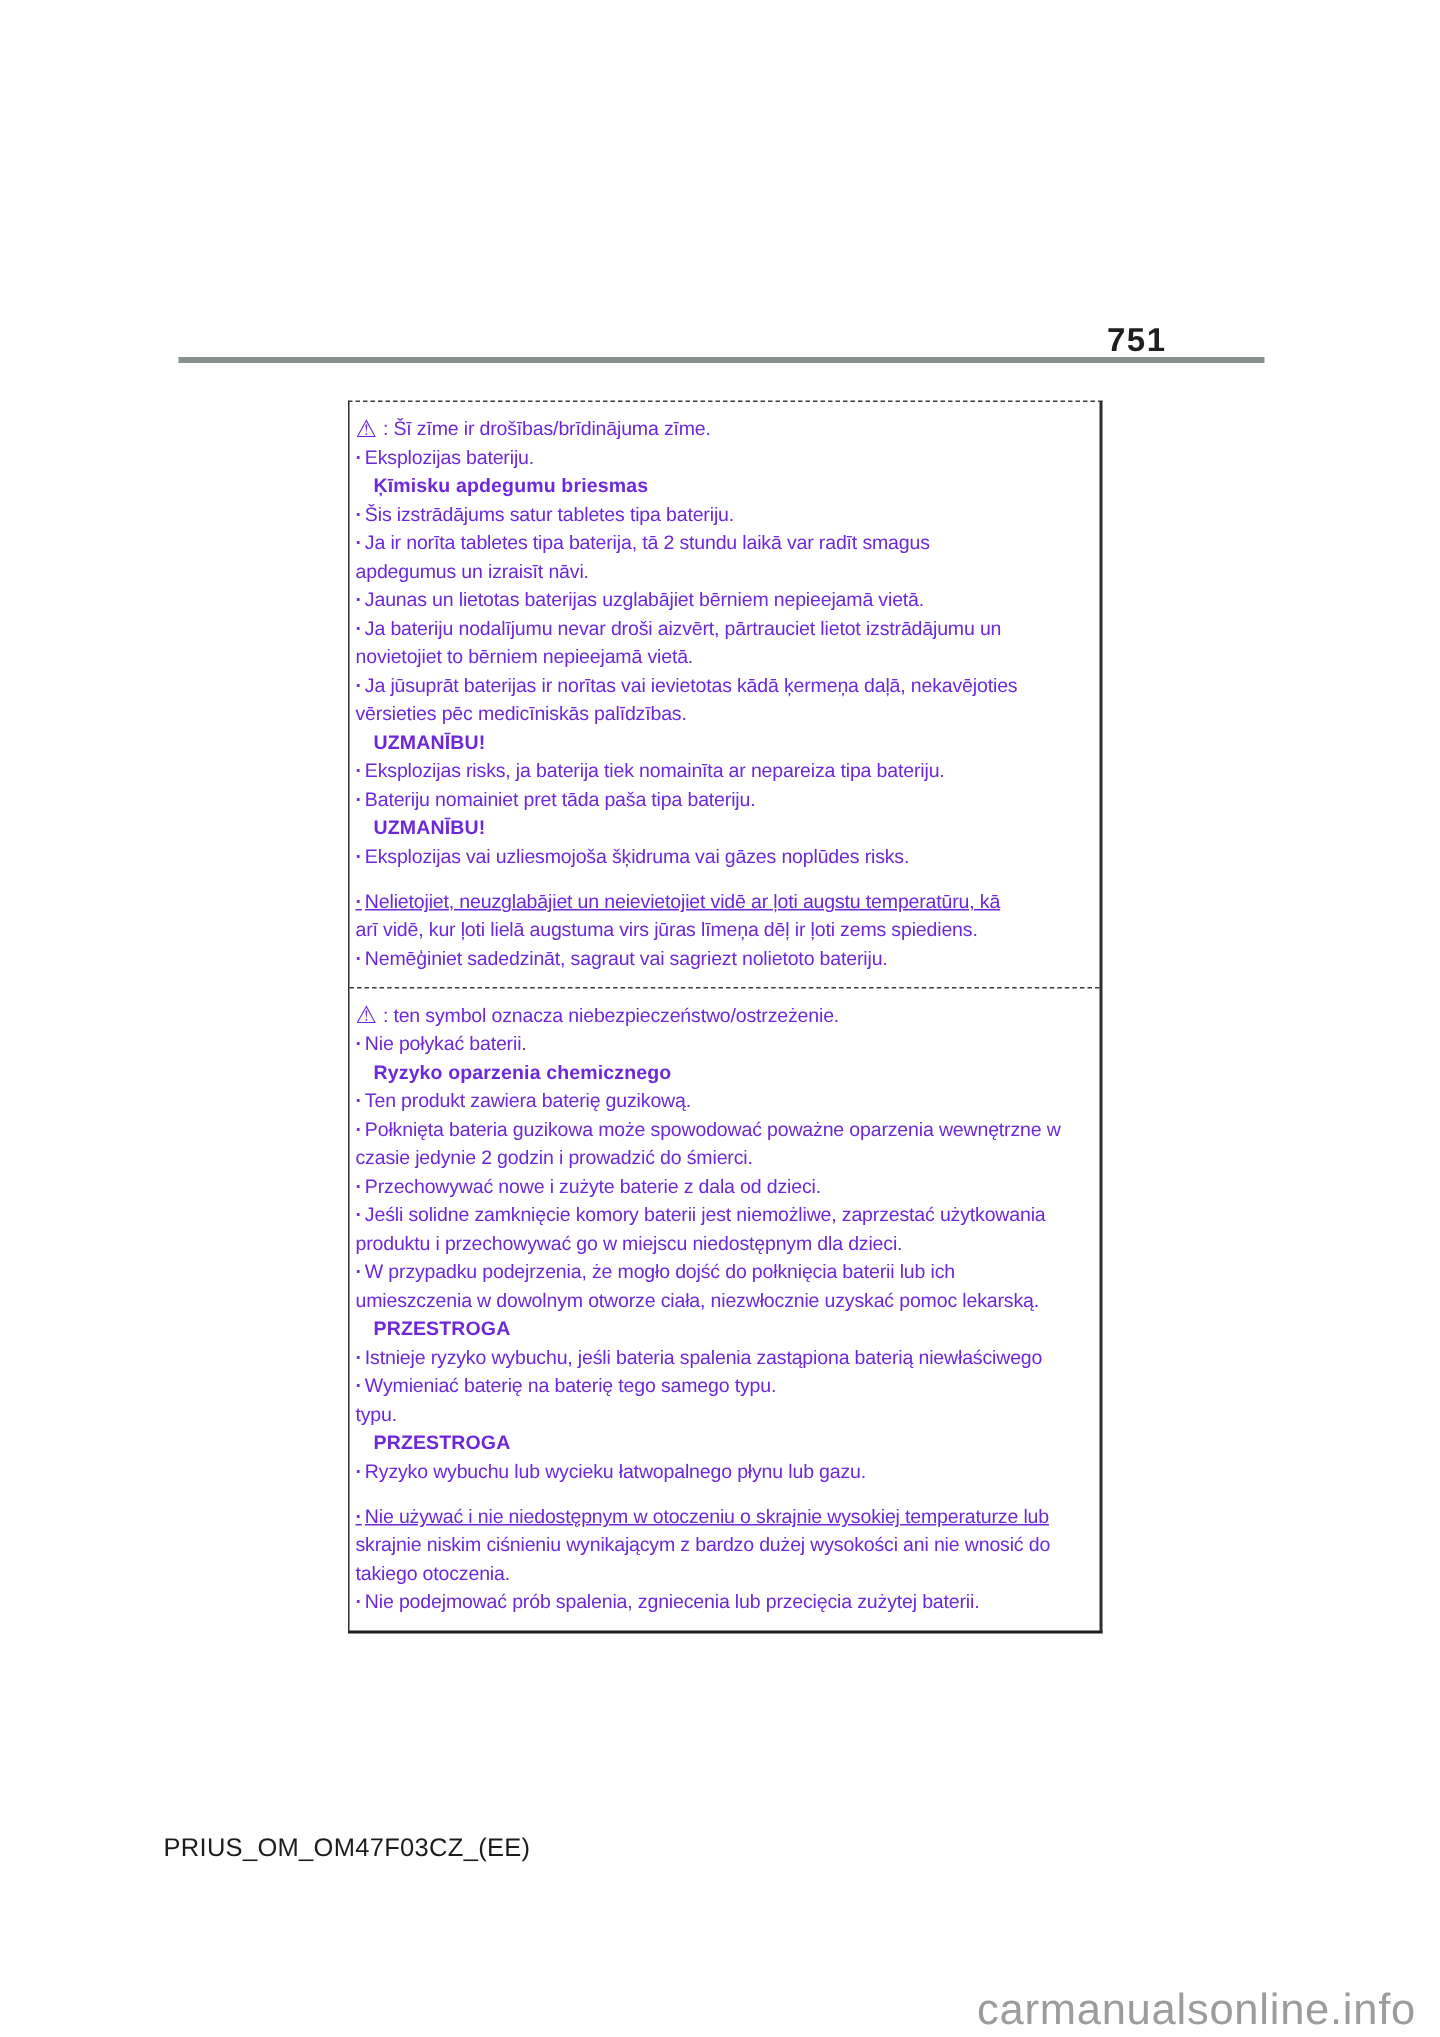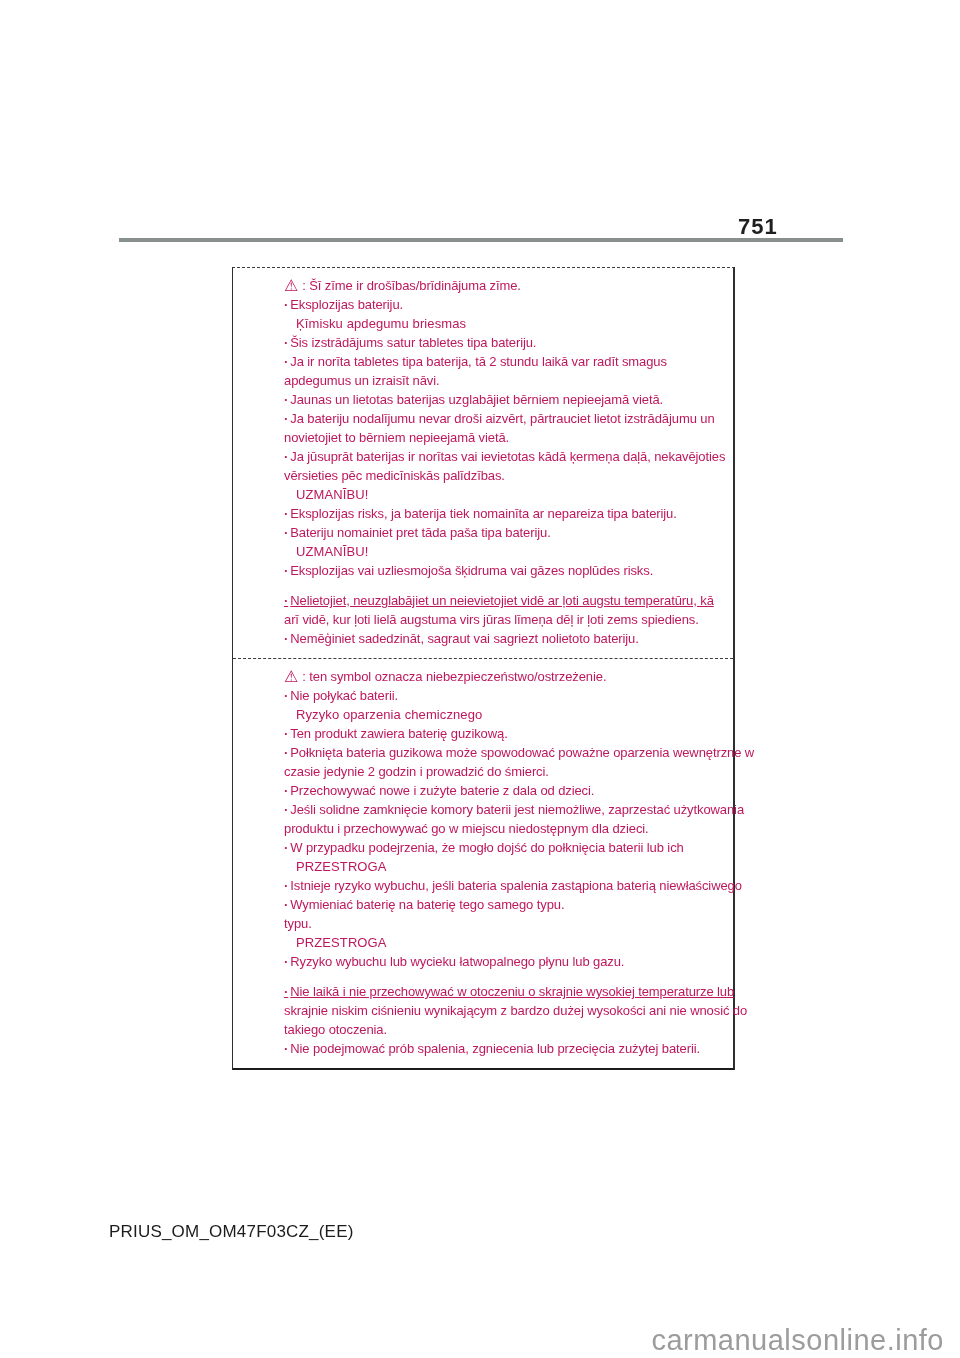--- a/index.html
+++ b/index.html
@@ -21,23 +21,23 @@
     box-sizing:border-box; background:#ffffff;
     border-left:1px solid #2e2e2e;
     border-right:2px solid #2e2e2e;
     border-bottom:2px solid #1c1c1c;
     border-top:1px dashed #3c3c3c;
   }
   .section { padding:8px 5px 10px 4px; }
   .section + .section { border-top:1px dashed #3c3c3c; }
   .line {
     font-size:13px; line-height:19px; letter-spacing:-0.1px;
-    white-space:nowrap; color:#be185d;margin-left:47px;
+    white-space:nowrap; color:#6d28d9;
   }
-  .line.bold { font-weight:normal; letter-spacing:0.1px;padding-left:12px; }
+  .line.bold { font-weight:bold; letter-spacing:0.1px;padding-left:12px; }
   .line.gap { margin-top:11px;text-decoration:underline; }
   .warn-icon {
     font-family:"DejaVu Sans",sans-serif;
     font-size:16px; margin-right:4px; vertical-align:-1px;
   }
   .bullet { margin-right:2px; font-weight:bold; }
   .footer-code {
     position:absolute; left:109px; top:1222px;
     font-size:17px; letter-spacing:0.2px; color:#1c1c1c;
   }
@@ -78,27 +78,28 @@
       <div class="line"><span class="warn-icon">⚠</span><span>: ten symbol oznacza niebezpieczeństwo/ostrzeżenie.</span></div>
       <div class="line"><span class="bullet">·</span><span>Nie połykać baterii.</span></div>
       <div class="line bold"><span>Ryzyko oparzenia chemicznego</span></div>
       <div class="line"><span class="bullet">·</span><span>Ten produkt zawiera baterię guzikową.</span></div>
       <div class="line"><span class="bullet">·</span><span>Połknięta bateria guzikowa może spowodować poważne oparzenia wewnętrzne w</span></div>
       <div class="line"><span>czasie jedynie 2 godzin i prowadzić do śmierci.</span></div>
       <div class="line"><span class="bullet">·</span><span>Przechowywać nowe i zużyte baterie z dala od dzieci.</span></div>
       <div class="line"><span class="bullet">·</span><span>Jeśli solidne zamknięcie komory baterii jest niemożliwe, zaprzestać użytkowania</span></div>
       <div class="line"><span>produktu i przechowywać go w miejscu niedostępnym dla dzieci.</span></div>
       <div class="line"><span class="bullet">·</span><span>W przypadku podejrzenia, że mogło dojść do połknięcia baterii lub ich</span></div>
+      <div class="line"><span>umieszczenia w dowolnym otworze ciała, niezwłocznie uzyskać pomoc lekarską.</span></div>
       <div class="line bold"><span>PRZESTROGA</span></div>
       <div class="line"><span class="bullet">·</span><span>Istnieje ryzyko wybuchu, jeśli bateria spalenia zastąpiona baterią niewłaściwego</span></div>
       <div class="line"><span class="bullet">·</span><span>Wymieniać baterię na baterię tego samego typu.</span></div>
       <div class="line"><span>typu.</span></div>
       <div class="line bold"><span>PRZESTROGA</span></div>
       <div class="line"><span class="bullet">·</span><span>Ryzyko wybuchu lub wycieku łatwopalnego płynu lub gazu.</span></div>
-      <div class="line gap"><span class="bullet">·</span><span>Nie laikā i nie przechowywać w otoczeniu o skrajnie wysokiej temperaturze lub</span></div>
+      <div class="line gap"><span class="bullet">·</span><span>Nie używać i nie niedostępnym w otoczeniu o skrajnie wysokiej temperaturze lub</span></div>
       <div class="line"><span>skrajnie niskim ciśnieniu wynikającym z bardzo dużej wysokości ani nie wnosić do</span></div>
       <div class="line"><span>takiego otoczenia.</span></div>
       <div class="line"><span class="bullet">·</span><span>Nie podejmować prób spalenia, zgniecenia lub przecięcia zużytej baterii.</span></div>
     </div>
   </div>
 
 <div class="footer-code">PRIUS_OM_OM47F03CZ_(EE)</div>
 <div class="watermark" style="color: rgb(156, 156, 156);">carmanualsonline.info</div>
 
 </body></html>

